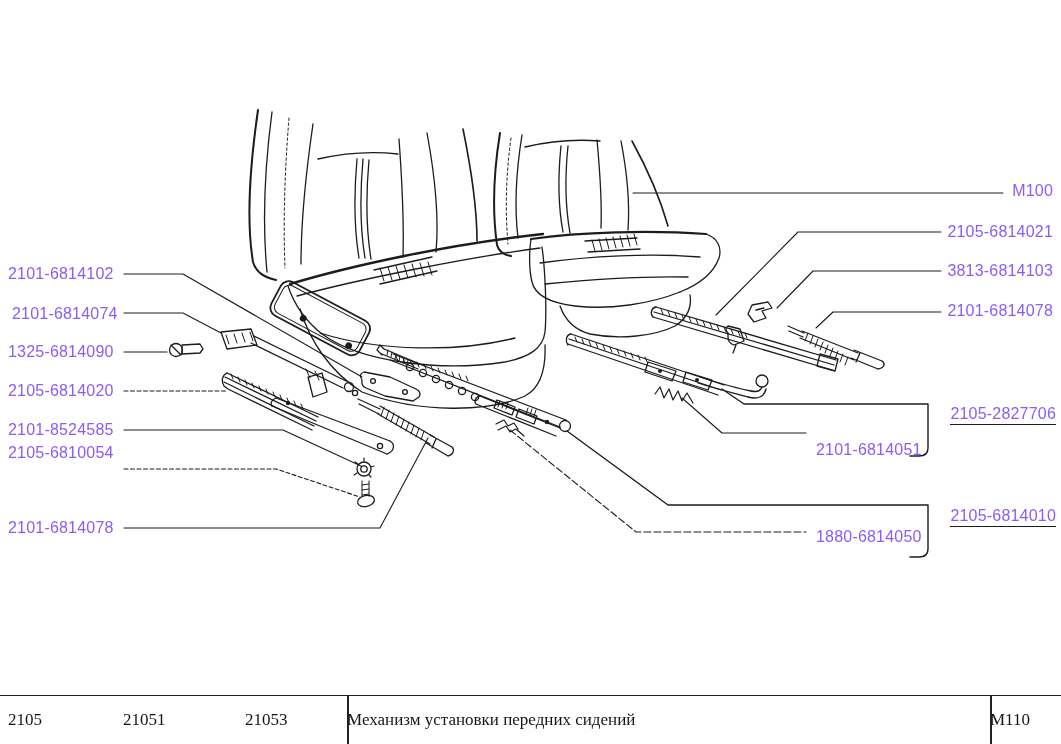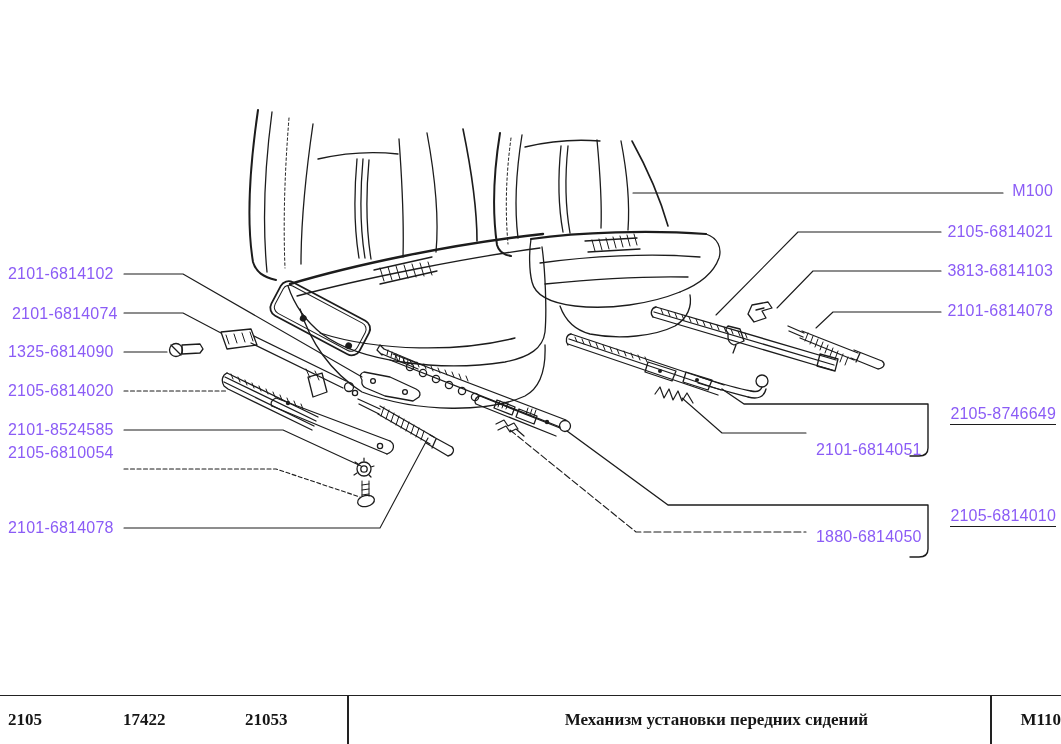--- a/index.html
+++ b/index.html
@@ -10,26 +10,26 @@
   #art{position:absolute;left:0;top:0;}
   .callout{
     position:absolute;font-size:16px;letter-spacing:.2px;color:#8b5cf6;
     white-space:nowrap;line-height:18px;
   }
   .callout.right{text-align:right;}
   .callout.underlined{border-bottom:1.4px solid #1c1c1c;padding-bottom:1px;}
   #footer{
     position:absolute;left:0;top:695px;width:1061px;height:49px;
     border-top:1.7px solid #222;font-family:"Liberation Serif",serif;
-    font-weight:bold;font-size:17px;color:#161616;
+    font-weight:normal;font-size:17px;color:#161616;
   }
   .vline{position:absolute;top:0;width:1.6px;height:49px;background:#222;}
   .model{position:absolute;top:14px;}
-  .ftitle{position:absolute;left:347px;top:14px;width:521px;text-align:right;}
-  .fcode{position:absolute;left:990px;top:14px;width:71px;text-align:right;}
+  .ftitle{position:absolute;left:347px;top:14px;width:521px;text-align:left;}
+  .fcode{position:absolute;left:990px;top:14px;width:71px;text-align:left;}
 </style>
 </head>
 <body>
 
 <div id="page">
 
   <svg id="art" width="1061" height="744" viewBox="0 0 1061 744" fill="none" stroke="#1c1c1c" stroke-width="1.3" stroke-linecap="round" stroke-linejoin="round">
 
     <g>
 
@@ -218,29 +218,29 @@
   <div class="callout" style="left:8px;top:382px">2105-6814020</div>
   <div class="callout" style="left:8px;top:421px">2101-8524585</div>
   <div class="callout" style="left:8px;top:444px">2105-6810054</div>
   <div class="callout" style="left:8px;top:519px">2101-6814078</div>
 
   <div class="callout right" style="right:8px;top:182px">M100</div>
   <div class="callout right" style="right:8px;top:223px">2105-6814021</div>
   <div class="callout right" style="right:8px;top:262px">3813-6814103</div>
   <div class="callout right" style="right:8px;top:302px">2101-6814078</div>
 
-  <div class="callout right underlined" style="right:5px;top:405px">2105-8746649</div>
+  <div class="callout right underlined" style="right:5px;top:405px">2105-2827706</div>
   <div class="callout right underlined" style="right:5px;top:507px">2105-6814010</div>
 
   <div class="callout" style="left:816px;top:441px">2101-6814051</div>
   <div class="callout" style="left:816px;top:528px">1880-6814050</div>
 
   <div id="footer">
     <div class="vline" style="left:347px"></div>
     <div class="vline" style="left:990px"></div>
     <span class="model" style="left:8px">2105</span>
-    <span class="model" style="left:123px">17422</span>
+    <span class="model" style="left:123px">21051</span>
     <span class="model" style="left:245px">21053</span>
     <div class="ftitle">Механизм установки передних сидений</div>
     <div class="fcode">М110</div>
   </div>
 
 </div>
 
 </body></html>

